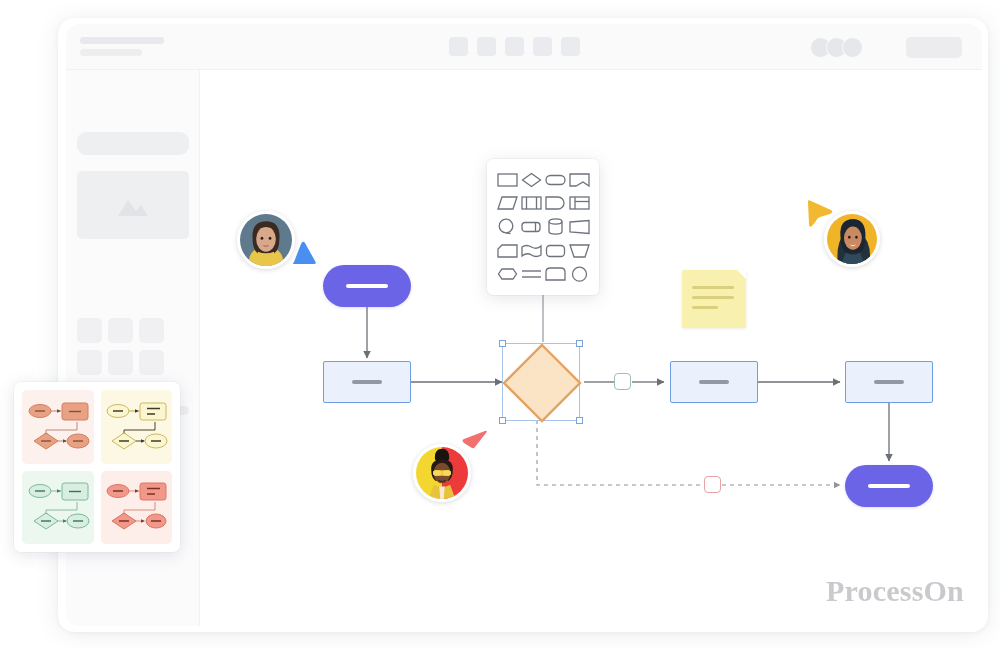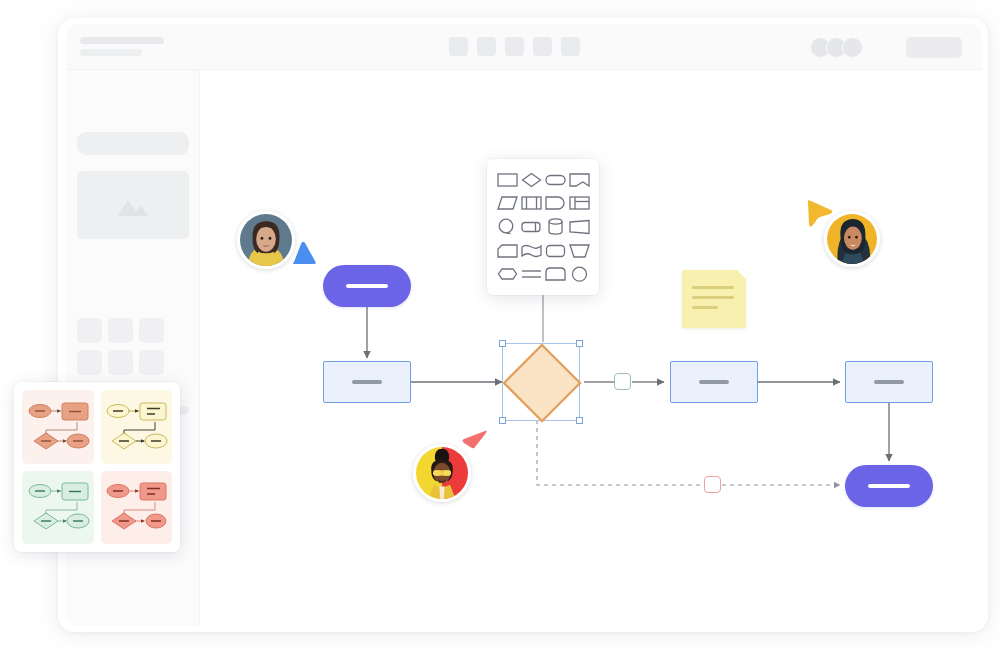--- a/index.html
+++ b/index.html
@@ -576,15 +576,16 @@
           <ellipse cx="54" cy="45" rx="10" ry="7" fill="#f0998a" stroke="#df7463" stroke-width="1"></ellipse>
           <line x1="11" y1="15" x2="21" y2="15" stroke="#7e2f22" stroke-width="1.5"></line>
           <line x1="45" y1="12.5" x2="58" y2="12.5" stroke="#7e2f22" stroke-width="1.5"></line>
           <line x1="45" y1="18" x2="53" y2="18" stroke="#7e2f22" stroke-width="1.5"></line>
           <line x1="17" y1="45" x2="27" y2="45" stroke="#7e2f22" stroke-width="1.5"></line>
           <line x1="49" y1="45" x2="59" y2="45" stroke="#7e2f22" stroke-width="1.5"></line>
         </svg>
       </div>
     </div>
 
+    <div class="brand">ProcessOn</div>
 
   </div>
 </div>
 
 </body></html>

